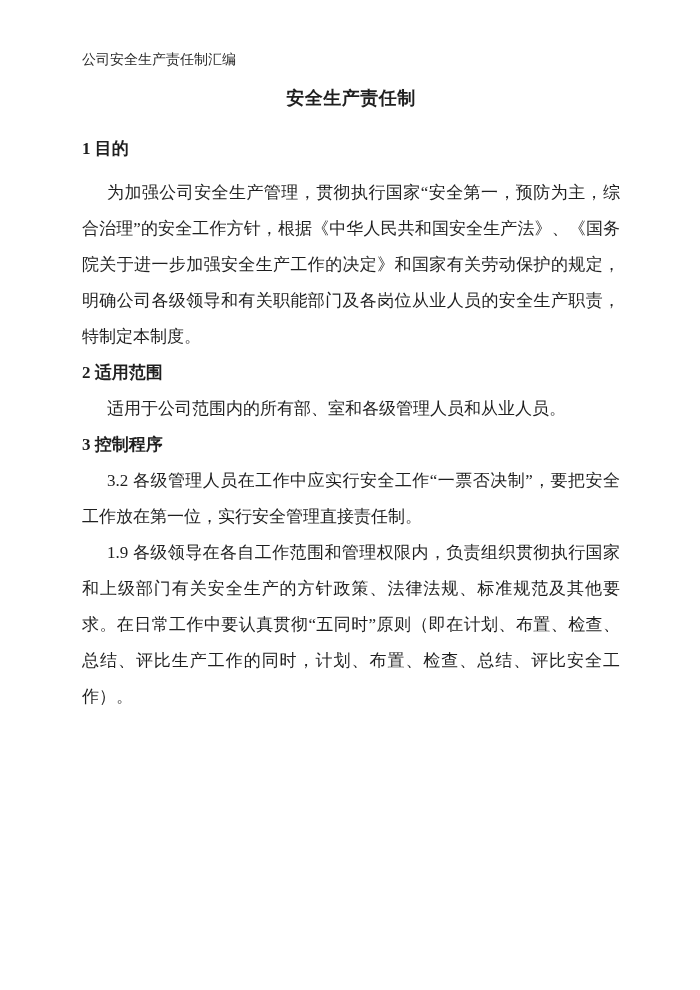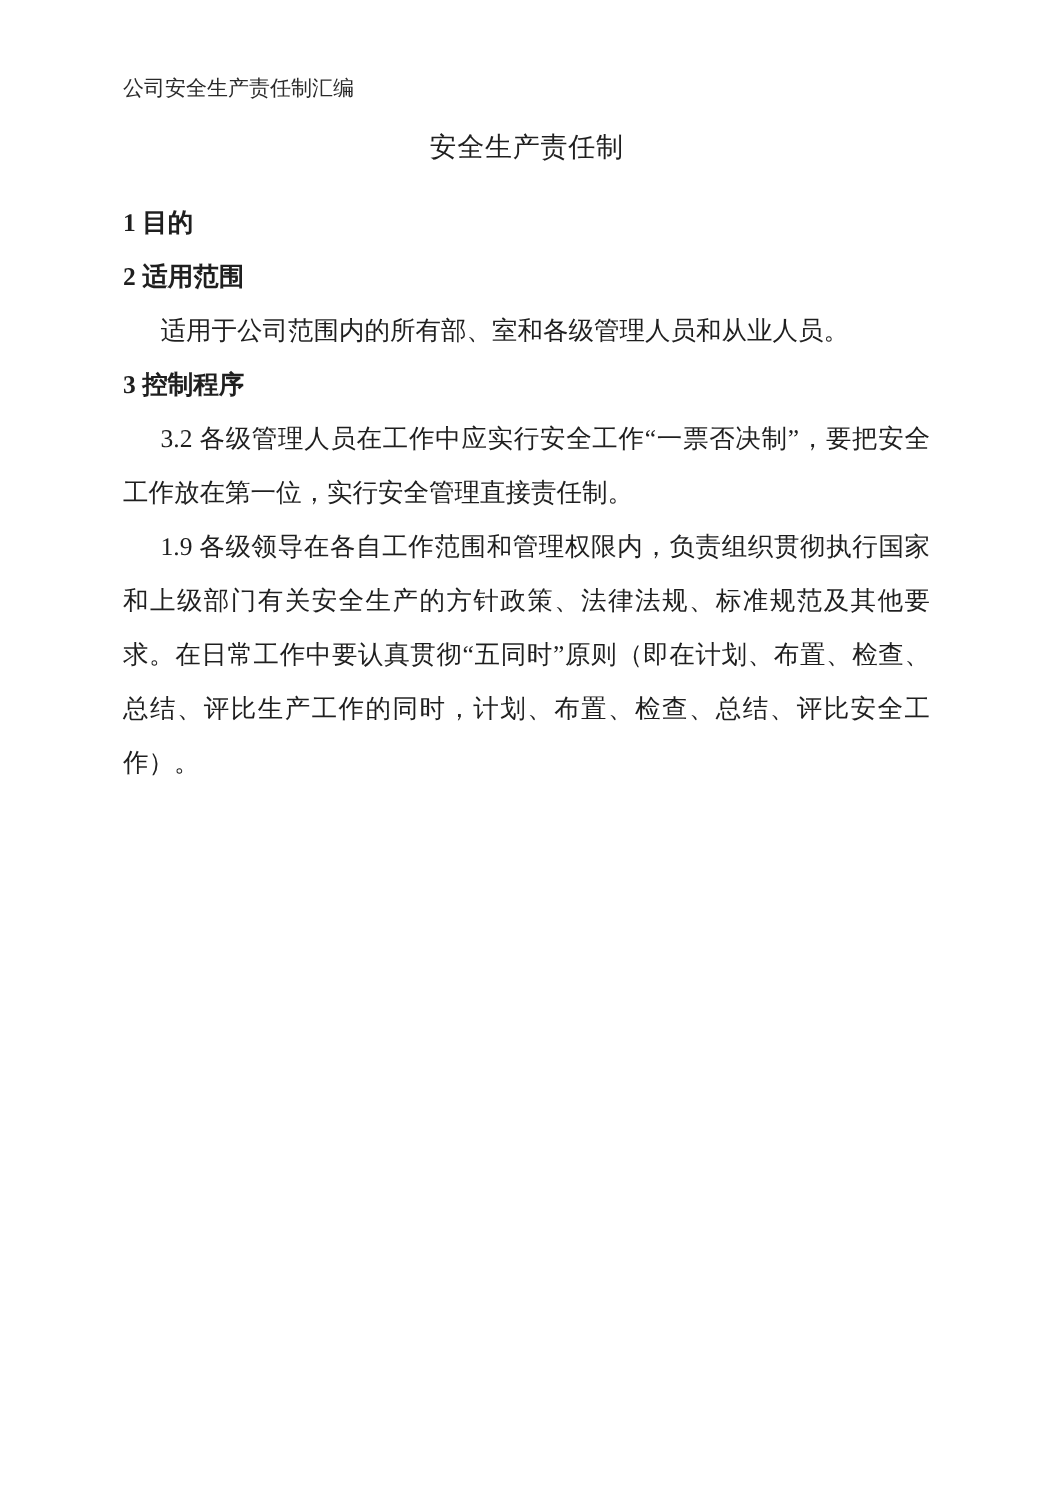--- a/index.html
+++ b/index.html
@@ -20,21 +20,21 @@
   .running-header {
     font-size: 14px;
     line-height: 16px;
     color: #2a2a2a;
     text-align: left;
   }
   .doc-title {
     margin-top: 17px;
     font-size: 18px;
     line-height: 26px;
-    font-weight: normal;
+    font-weight: bold;
     text-align: center;
     letter-spacing: 0.5px;
   }
   .section-heading {
     font-size: 17px;
     line-height: 36px;
     font-weight: bold;
     text-align: left;
   }
   .section-heading.first {
@@ -65,20 +65,21 @@
 <body>
 
 <div class="page">
 
   <div class="running-header">公司安全生产责任制汇编</div>
 
   <h1 class="doc-title">安全生产责任制</h1>
 
   <section>
     <h2 class="section-heading first">1 目的</h2>
+    <p class="body-paragraph first">为加强公司安全生产管理，贯彻执行国家“安全第一，预防为主，综合治理”的安全工作方针，根据《中华人民共和国安全生产法》、《国务院关于进一步加强安全生产工作的决定》和国家有关劳动保护的规定，明确公司各级领导和有关职能部门及各岗位从业人员的安全生产职责，特制定本制度。</p>
   </section>
 
   <section>
     <h2 class="section-heading">2 适用范围</h2>
     <p class="body-paragraph">适用于公司范围内的所有部、室和各级管理人员和从业人员。</p>
   </section>
 
   <section>
     <h2 class="section-heading">3 控制程序</h2>
     <p class="body-paragraph">3.2 各级管理人员在工作中应实行安全工作“一票否决制”，要把安全工作放在第一位，实行安全管理直接责任制。</p>

